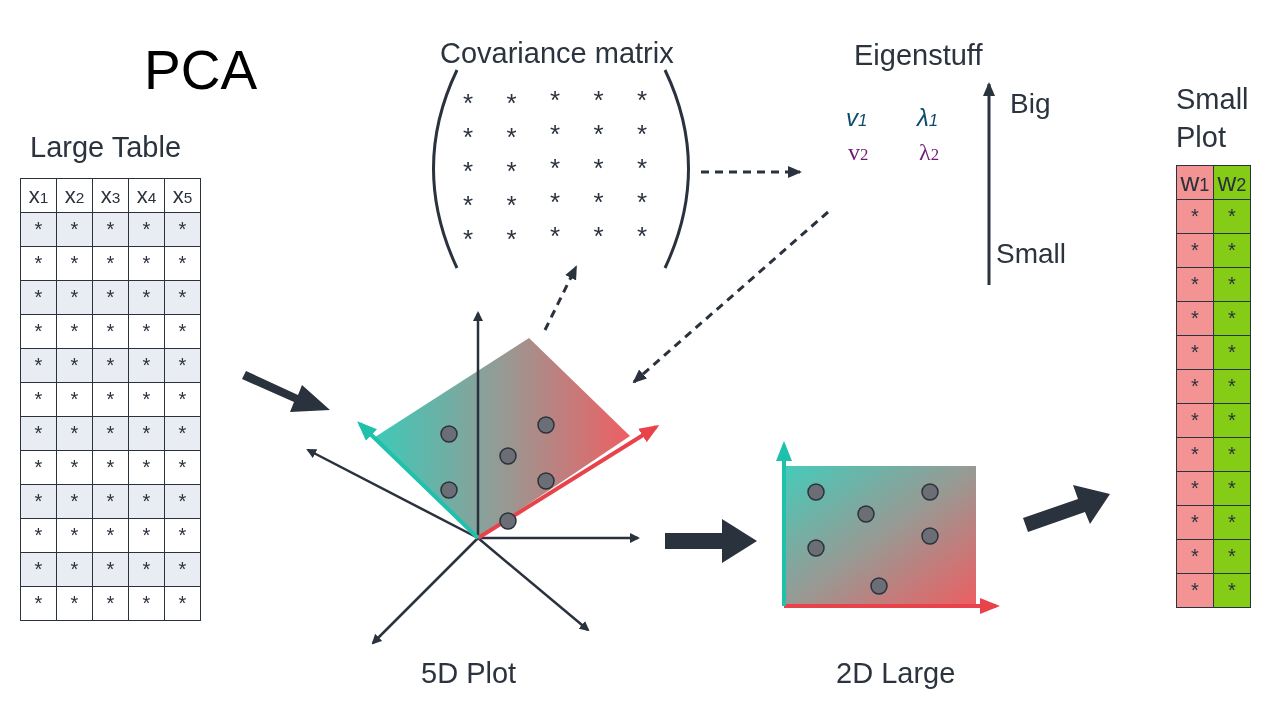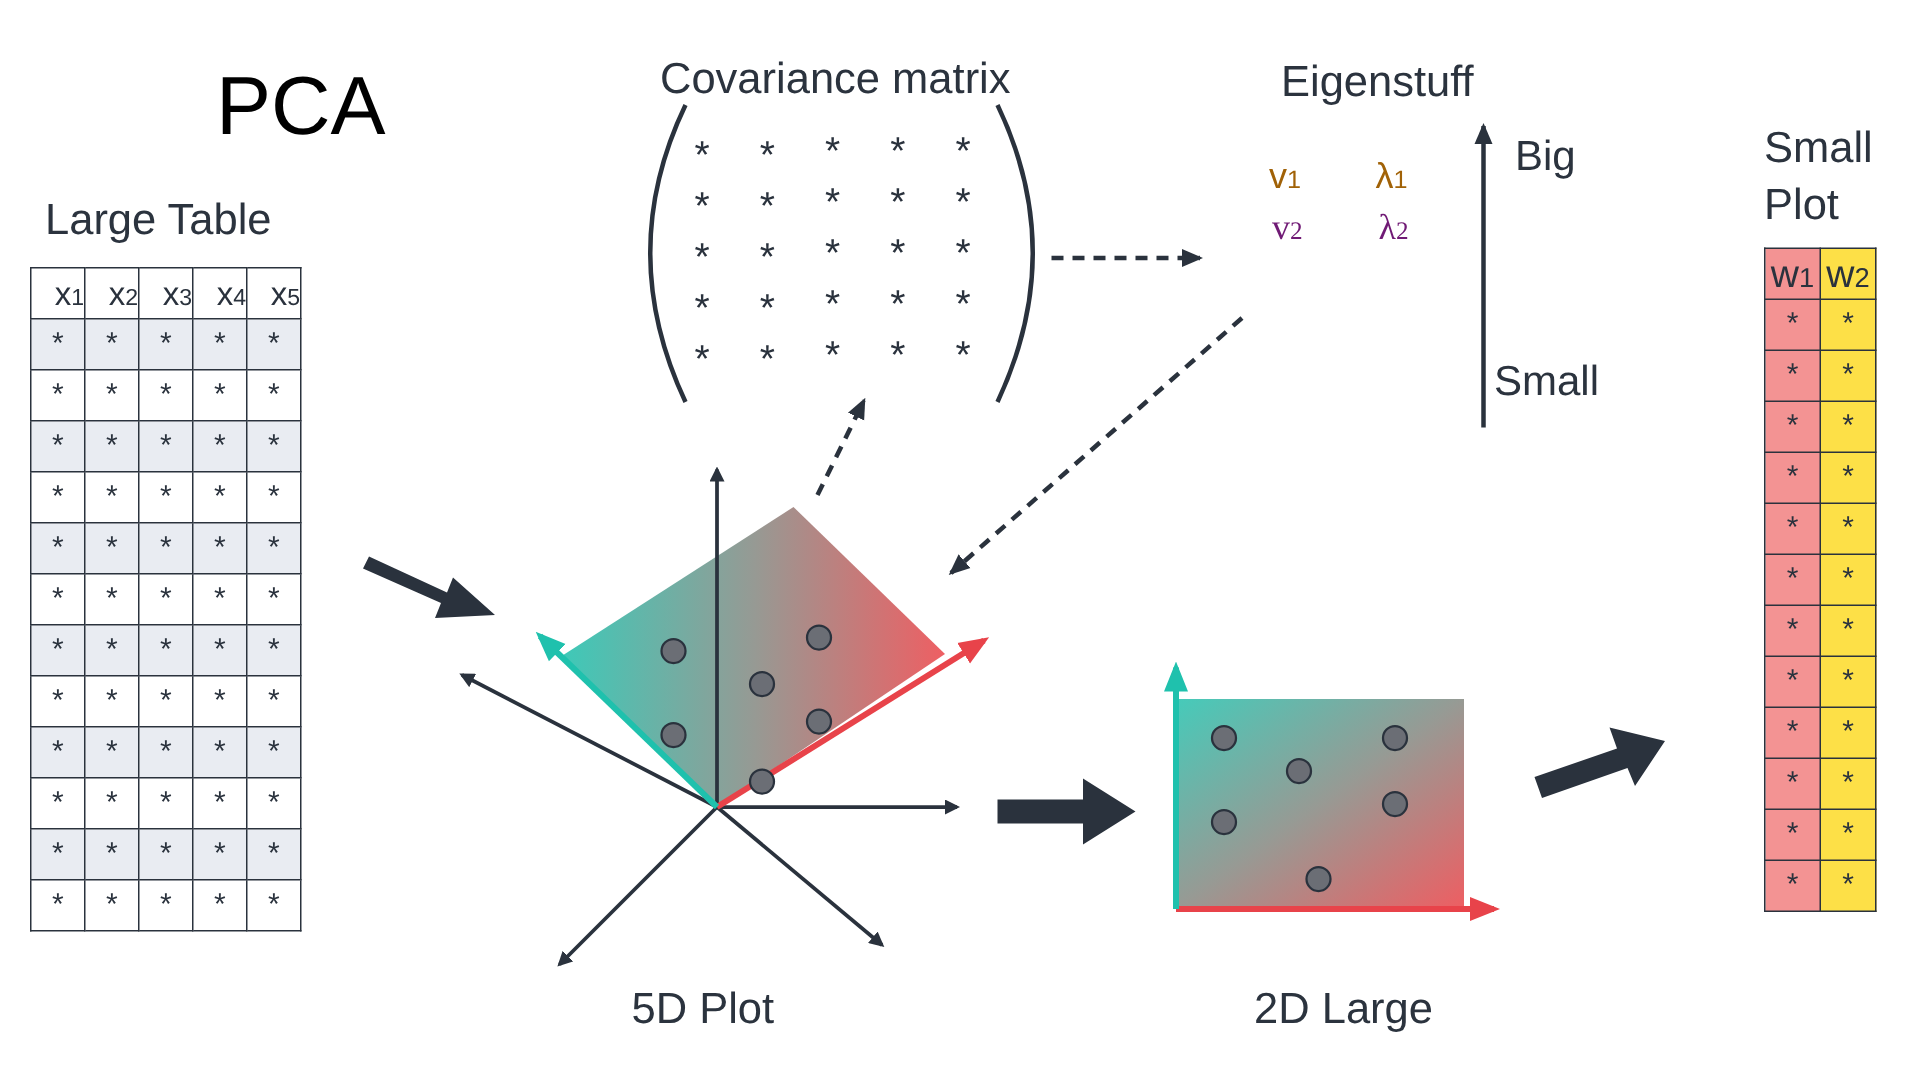--- a/index.html
+++ b/index.html
@@ -3,30 +3,30 @@
 <meta charset="utf-8">
 <style>
   html,body{margin:0;padding:0;background:#fff;}
   body{width:1280px;height:720px;position:relative;overflow:hidden;font-family:"Liberation Sans",sans-serif;color:#2a323d;}
   .abs{position:absolute;}
   .title{left:144px;top:30px;font-size:55px;color:#000;line-height:80px;}
   .label{font-size:29px;color:#2b333e;line-height:34px;white-space:nowrap;}
   svg{position:absolute;left:0;top:0;}
   table{border-collapse:collapse;position:absolute;}
   .big td,.big th{border:1.5px solid #2a323d;width:35px;height:33px;text-align:center;padding:0;font-size:20px;color:#2a323d;}
-  .big th{font-weight:normal;font-size:22px;height:33px;background:#fff;text-align:right;}
+  .big th{font-weight:normal;font-size:22px;height:33px;background:#fff;}
   .big tr.shade td{background:#e9ecf2;}
   .big td{background:#fff;}
   sub{font-size:0.7em;vertical-align:baseline;}
   .small td,.small th{border:1.5px solid #2a323d;width:36px;height:33px;text-align:center;padding:0;font-size:20px;color:#2a323d;}
   .small th{font-weight:normal;font-size:26px;}
   .small .c1{background:#f39393;}
-  .small .c2{background:#fde047;}
+  .small .c2{background:#84cc16;}
   .eig{font-size:24px;line-height:28px;}
-  .red{color:#a16207;}
+  .red{color:#0c4a6e;font-style:italic;}
   .teal{color:#701a75;font-family:Liberation Serif, serif;}
   .axislabel{font-size:28px;color:#2b333e;}
 </style>
 </head>
 <body>
 
 <div class="abs title">PCA</div>
 
 <div class="abs label" style="left:30px;top:130px;">Large Table</div>
 <table class="big" style="left:20px;top:178px;">

